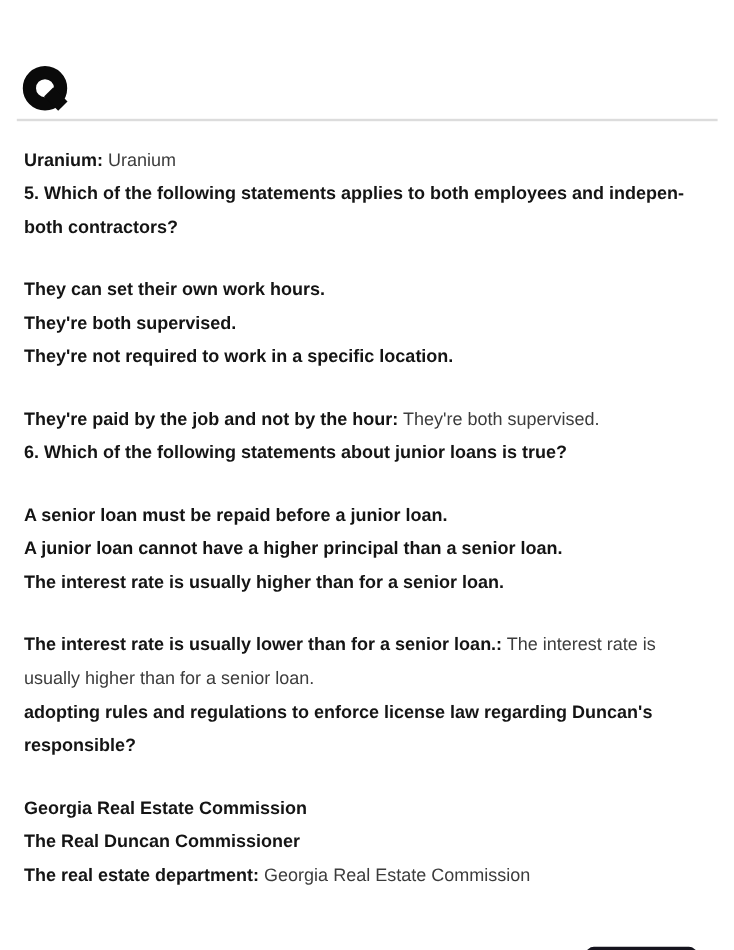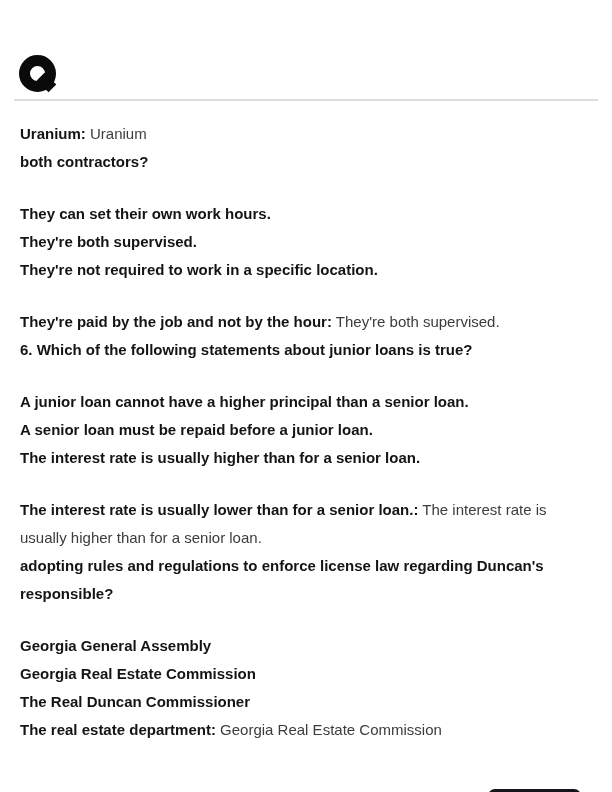--- a/index.html
+++ b/index.html
@@ -44,39 +44,39 @@
 <div class="page" style="--badge-bg: #15141d; --accent: #7e6bf0; --plus: #9688f2;">
 
   <svg class="logo" viewBox="0 0 42 46" aria-hidden="true">
     <circle cx="19.5" cy="20.5" r="13" fill="none" stroke="#0a0a0a" stroke-width="11"></circle>
     <line x1="26.5" y1="27.5" x2="30.5" y2="31.5" stroke="#0a0a0a" stroke-width="11" stroke-linecap="square"></line>
   </svg>
   <div class="divider"></div>
 
   <div class="content">
       <div class="text-line"><span class="seg bold">Uranium:</span><span class="seg regular"> Uranium</span></div>
+      <div class="text-line"><span class="seg bold">5. Which of the following statements applies to both employees and indepen-</span></div>
       <div class="text-line"><span class="seg bold">both contractors?</span></div>
       <div class="blank-line"></div>
       <div class="text-line"><span class="seg bold">They can set their own work hours.</span></div>
       <div class="text-line"><span class="seg bold">They're both supervised.</span></div>
       <div class="text-line"><span class="seg bold">They're not required to work in a specific location.</span></div>
       <div class="blank-line"></div>
       <div class="text-line"><span class="seg bold">They're paid by the job and not by the hour:</span><span class="seg regular"> They're both supervised.</span></div>
       <div class="text-line"><span class="seg bold">6. Which of the following statements about junior loans is true?</span></div>
       <div class="blank-line"></div>
+      <div class="text-line"><span class="seg bold">A senior loan must be repaid before a junior loan.</span></div>
       <div class="text-line"><span class="seg bold">A junior loan cannot have a higher principal than a senior loan.</span></div>
-      <div class="text-line"><span class="seg bold">A senior loan must be repaid before a junior loan.</span></div>
       <div class="text-line"><span class="seg bold">The interest rate is usually higher than for a senior loan.</span></div>
       <div class="blank-line"></div>
       <div class="text-line"><span class="seg bold">The interest rate is usually lower than for a senior loan.:</span><span class="seg regular"> The interest rate is</span></div>
       <div class="text-line"><span class="seg regular">usually higher than for a senior loan.</span></div>
       <div class="text-line"><span class="seg bold">adopting rules and regulations to enforce license law regarding Duncan's</span></div>
       <div class="text-line"><span class="seg bold">responsible?</span></div>
       <div class="blank-line"></div>
-      <div class="text-line"><span class="seg bold">Georgia General Assembly</span></div>
       <div class="text-line"><span class="seg bold">Georgia Real Estate Commission</span></div>
       <div class="text-line"><span class="seg bold">The Real Duncan Commissioner</span></div>
       <div class="text-line"><span class="seg bold">The real estate department:</span><span class="seg regular"> Georgia Real Estate Commission</span></div>
     </div>
 
   <div class="page-indicator">3 / 28</div>
 
   <div class="brand-badge">
     <svg class="plus-icon" viewBox="0 0 13 13" aria-hidden="true">
       <line x1="6.5" y1="0.5" x2="6.5" y2="12.5" stroke="var(--plus,#9688f2)" stroke-width="1.6"></line>

